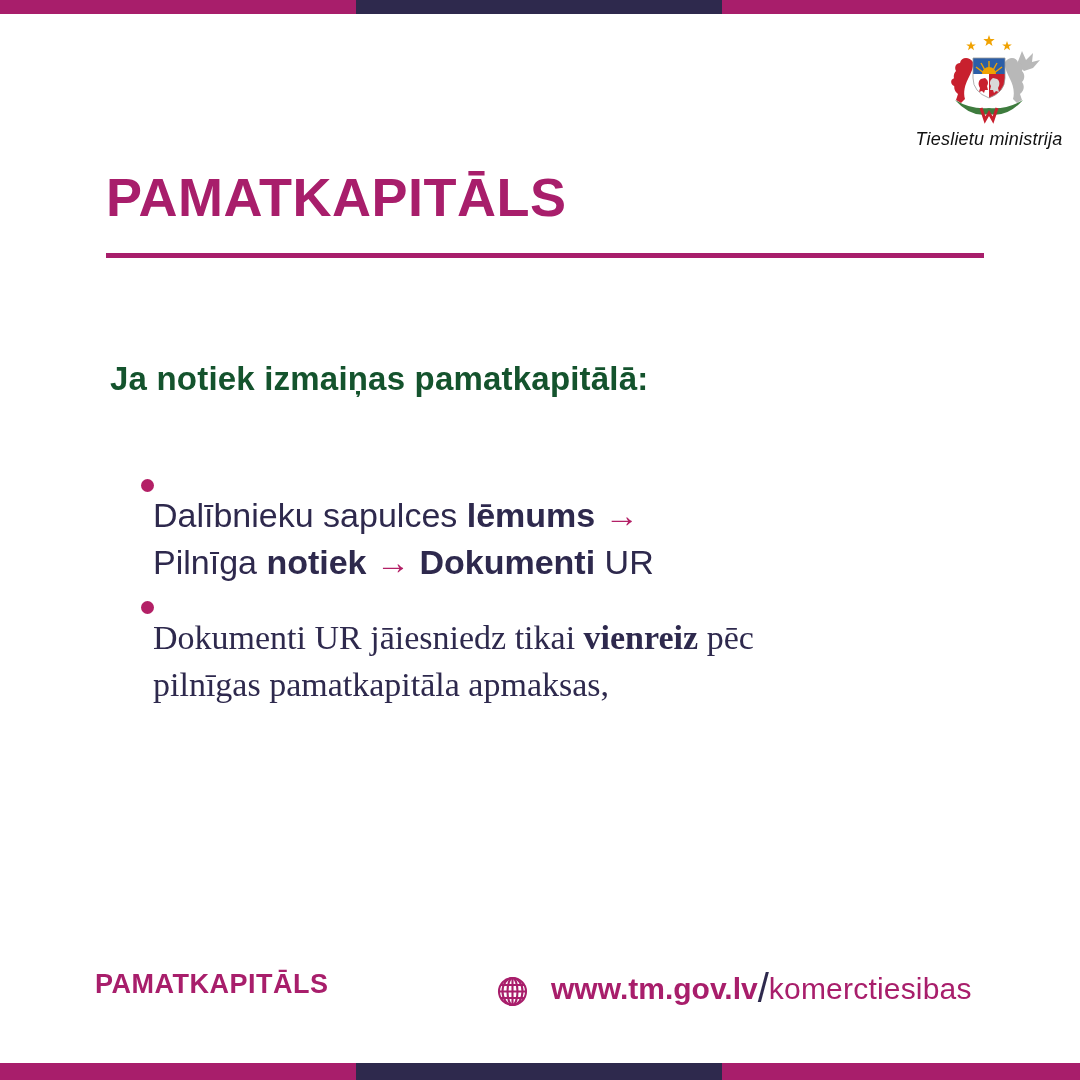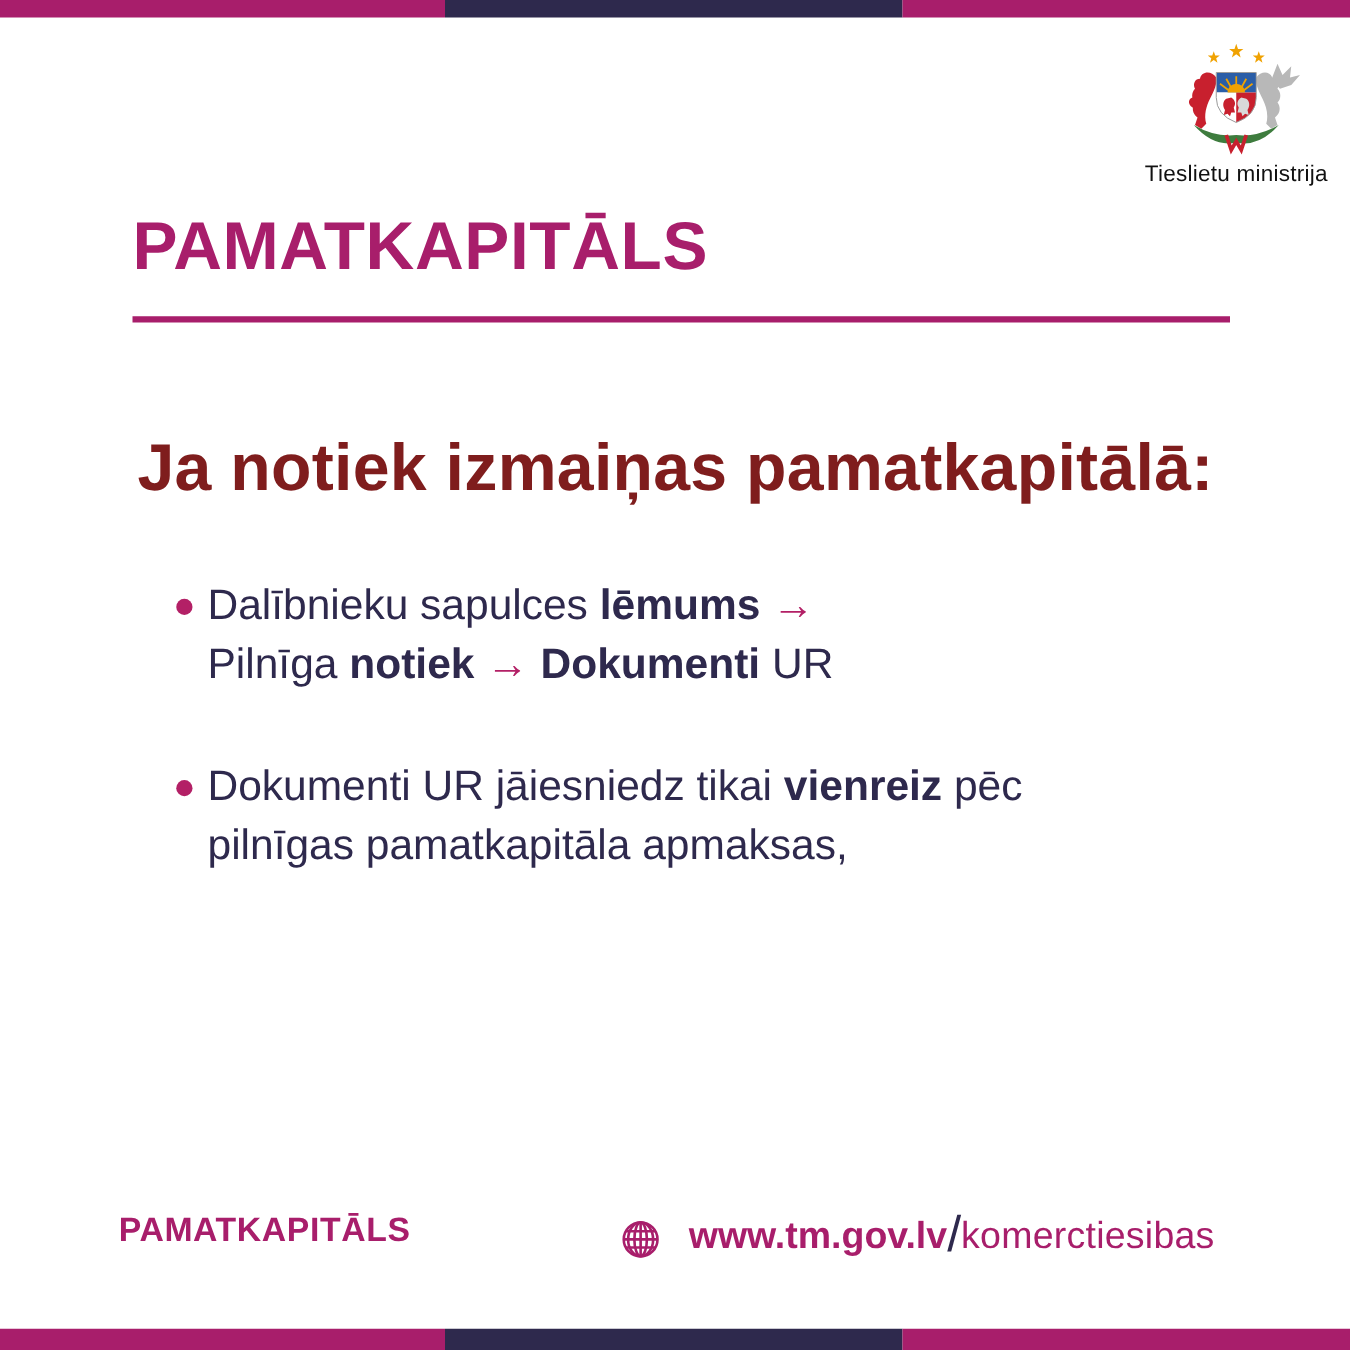--- a/index.html
+++ b/index.html
@@ -10,35 +10,35 @@
   .bar{position:absolute;left:0;width:1080px;display:flex;}
   .bar.top{top:0;height:14px;}
   .bar.bottom{top:1063px;height:17px;}
   .seg-magenta{background:#A81E6B;}
   .seg-navy{background:#2E294D;}
   .seg1{width:356px;} .seg2{width:366px;} .seg3{width:358px;}
 
   
   .logo-block{position:absolute;left:899px;top:34px;width:180px;text-align:center;}
   .logo-block svg{display:block;margin:0 auto;}
-  .logo-caption{margin-top:3px;font-size:18px;color:#111111;letter-spacing:0.2px;}
+  .logo-caption{margin-top:3px;font-size:18px;color:#111111;letter-spacing:0.2px;font-style:italic;}
 
   
   .title{position:absolute;left:106px;top:166px;margin:0;font-size:54px;font-weight:700;
          color:#A81E6B;letter-spacing:0.5px;line-height:1.15;}
   .title-rule{position:absolute;left:106px;top:253px;width:878px;height:5px;background:#A81E6B;}
 
   
-  .heading{position:absolute;left:110px;top:344px;margin:0;font-size:53px;font-weight:700;
-           color:#7f1d1d;letter-spacing:0.2px;}
+  .heading{position:absolute;left:110px;top:360px;margin:0;font-size:33px;font-weight:700;
+           color:#14532d;letter-spacing:0.2px;}
 
   
-  .bullet{position:absolute;left:141px;display:flex;align-items:flex-start;color:#2E294D;}
+  .bullet{position:absolute;left:141px;display:flex;align-items:flex-start;color:#2E294D;flex-direction:column;}
   .bullet.b1{top:461px;}
-  .bullet.b2{top:606px;}
+  .bullet.b2{top:583px;font-family:Liberation Serif, serif;}
   .dot{flex:0 0 13px;width:13px;height:13px;border-radius:50%;background:#B32066;margin-top:18px;}
   .bullet-text{margin-left:12px;font-size:34px;line-height:47px;}
   .line{white-space:pre;}
   .bold{font-weight:700;}
   .arrow{color:#B32066;font-weight:700;}
 
   
   .footer-label{position:absolute;left:95px;top:969px;font-size:27px;font-weight:700;
                 color:#A81E6B;letter-spacing:0.5px;}
   .globe{position:absolute;left:496px;top:975px;}

